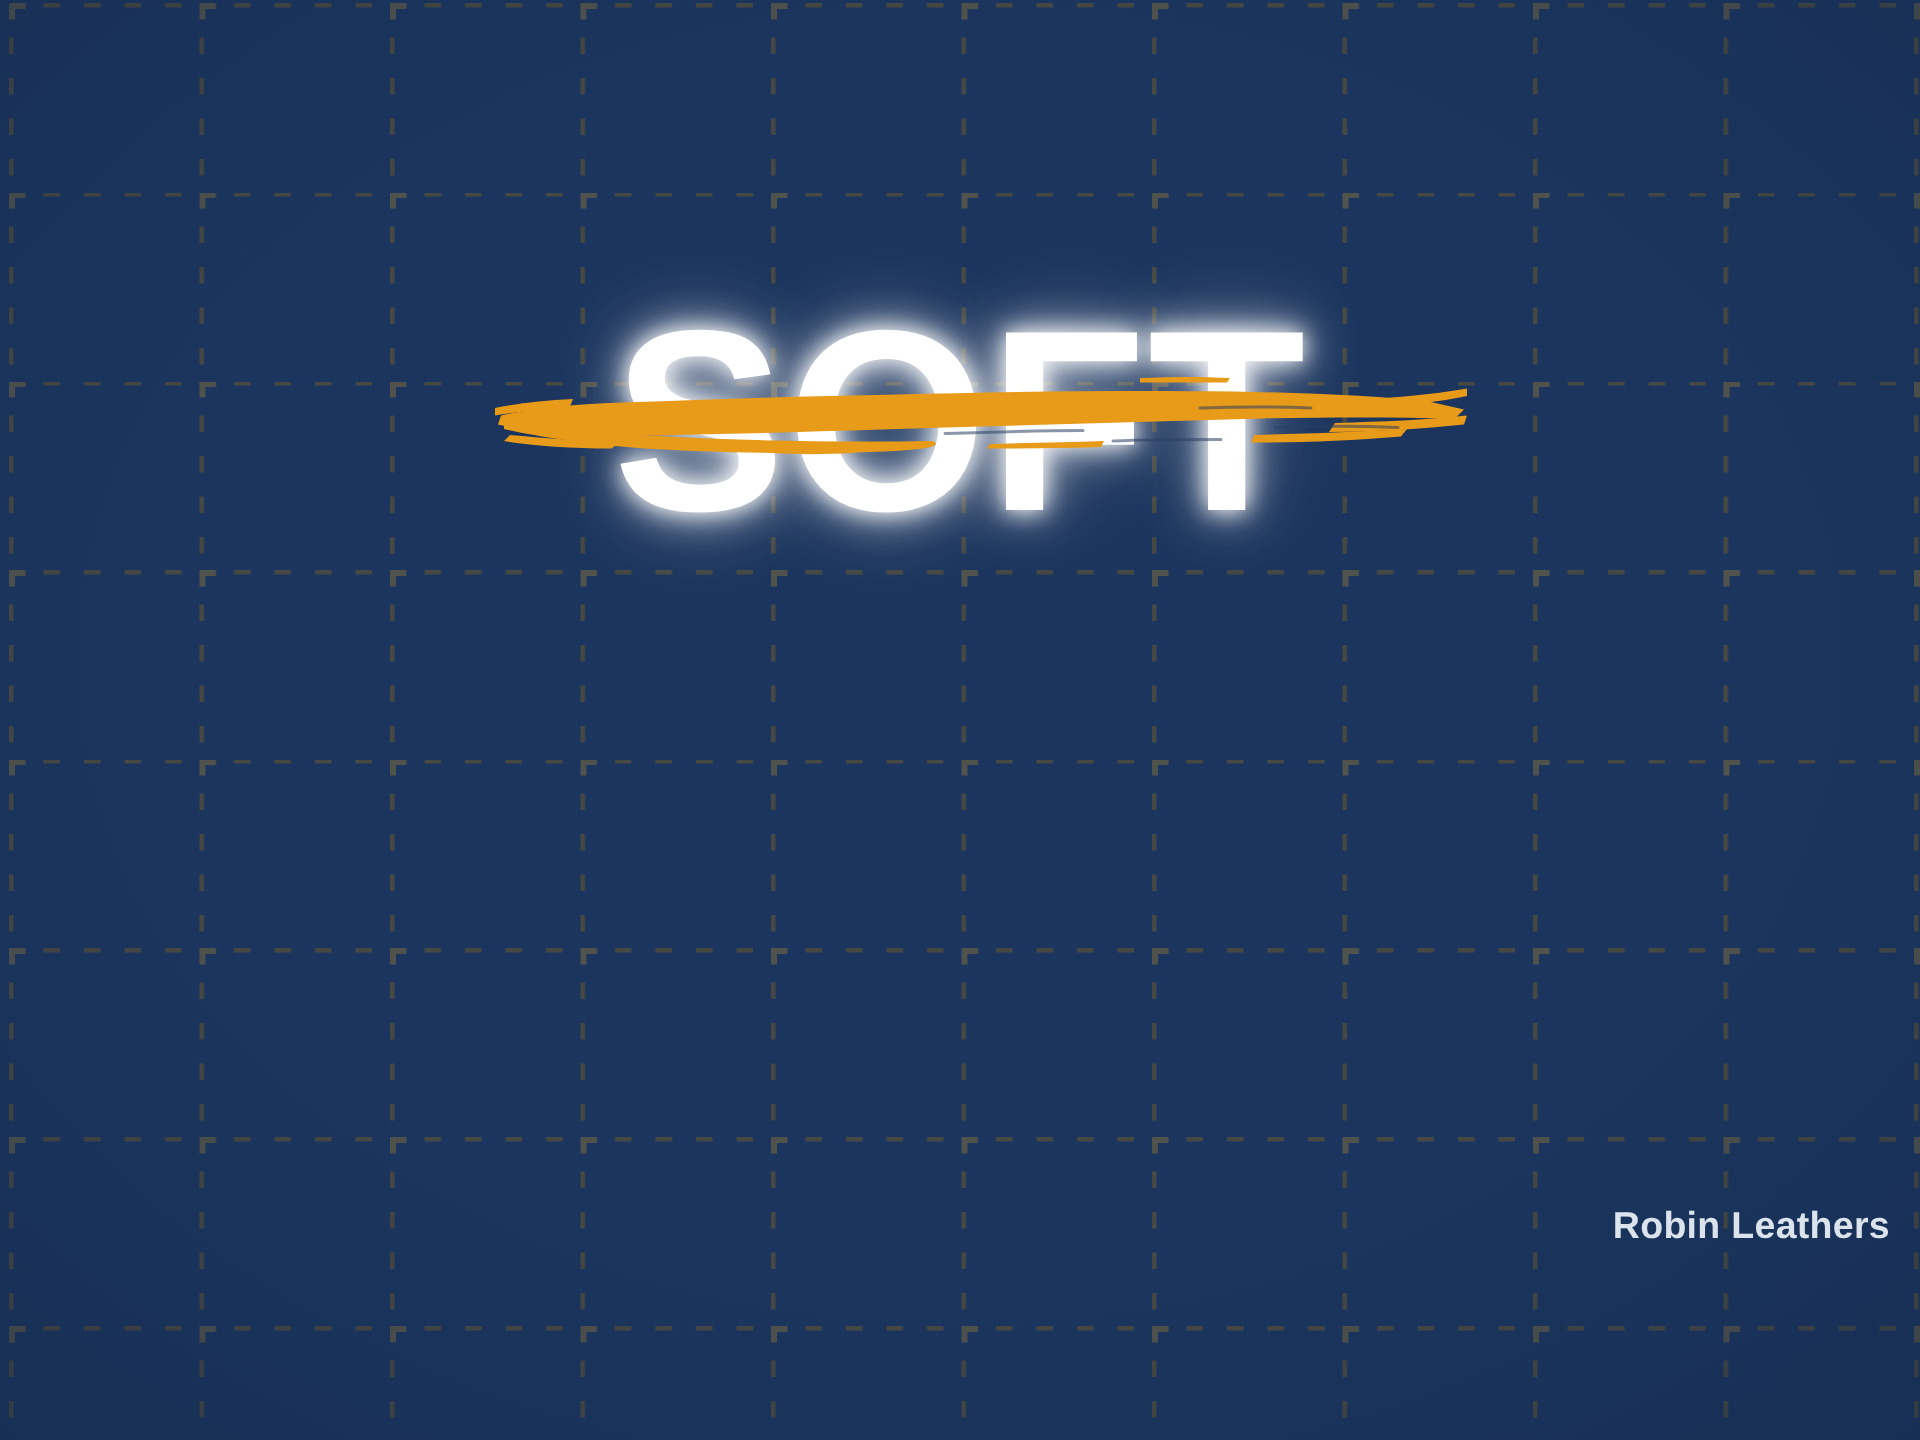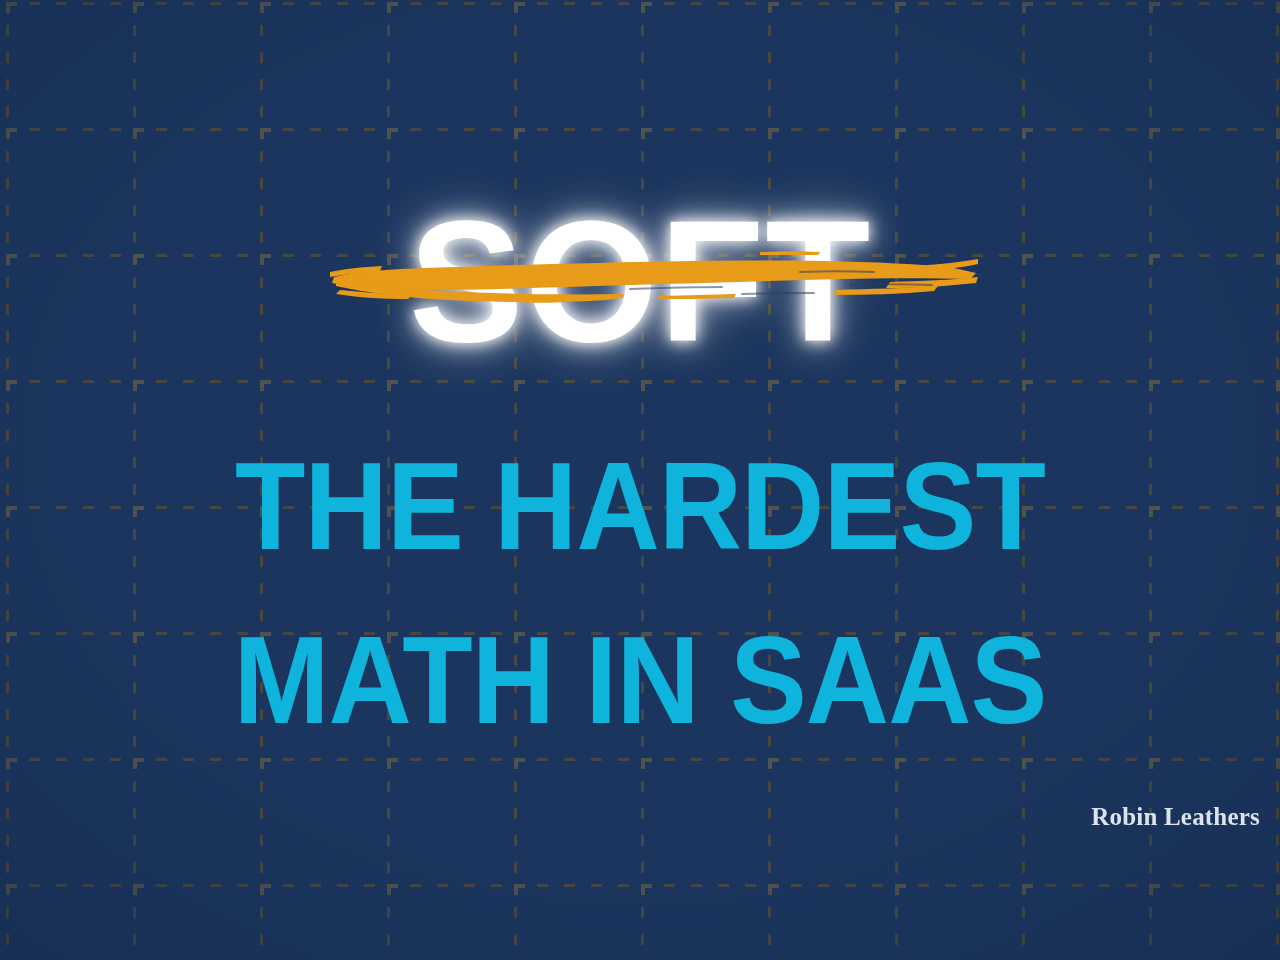--- a/index.html
+++ b/index.html
@@ -122,21 +122,21 @@
 
   .headline-line + .headline-line {
     margin-top: 26px;
   }
 
   
   .credit {
     position: absolute;
     right: 20px;
     bottom: 128px;
-    font-family: Liberation Serif, serif;
+    font-family: Liberation Sans, sans-serif;
     font-weight: 700;
     font-size: 25px;
     line-height: 30px;
     letter-spacing: 0.2px;
     color: #dbe3ec;
     white-space: nowrap;
     margin-top: 20px;
   }
 </style>
 </head>
@@ -214,21 +214,17 @@
           <g fill="none" stroke="#2b3f63" stroke-width="2" stroke-linecap="round" opacity="0.55">
             <path d="M300,45 C330,44 362,43 392,43"></path>
             <path d="M412,50 C436,49 460,49 484,49"></path>
             <path d="M470,28 C496,27 520,27 544,28"></path>
             <path d="M520,41 C548,40 576,40 602,41"></path>
           </g>
         </svg>
       </div>
     </div>
 
-    <div class="headline">
-      <span class="headline-line">THE HARDEST</span>
-      <span class="headline-line">MATH IN SAAS</span>
-    </div>
 
     <div class="credit">Robin Leathers</div>
 
   </div>
 </div>
 
 </body></html>

